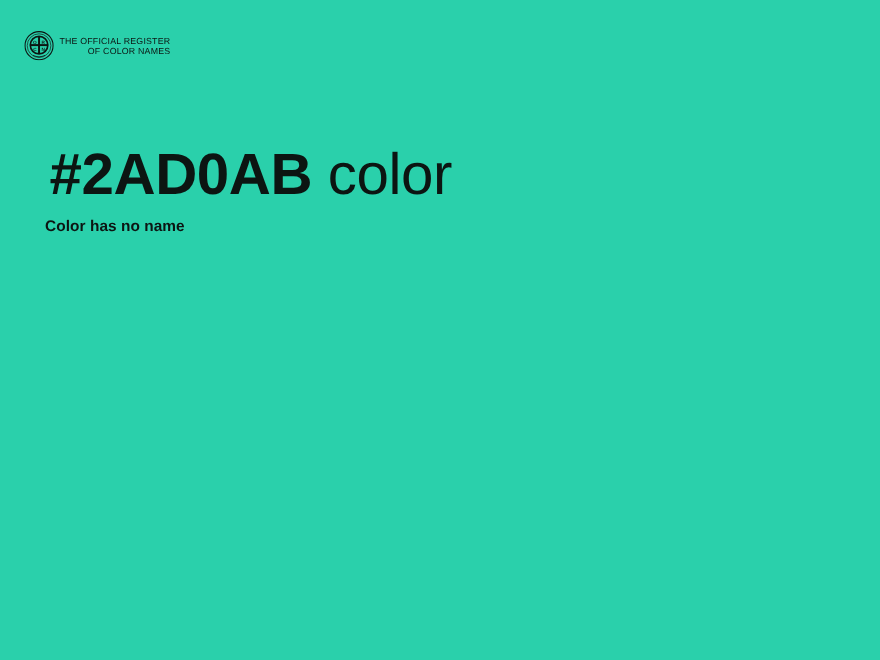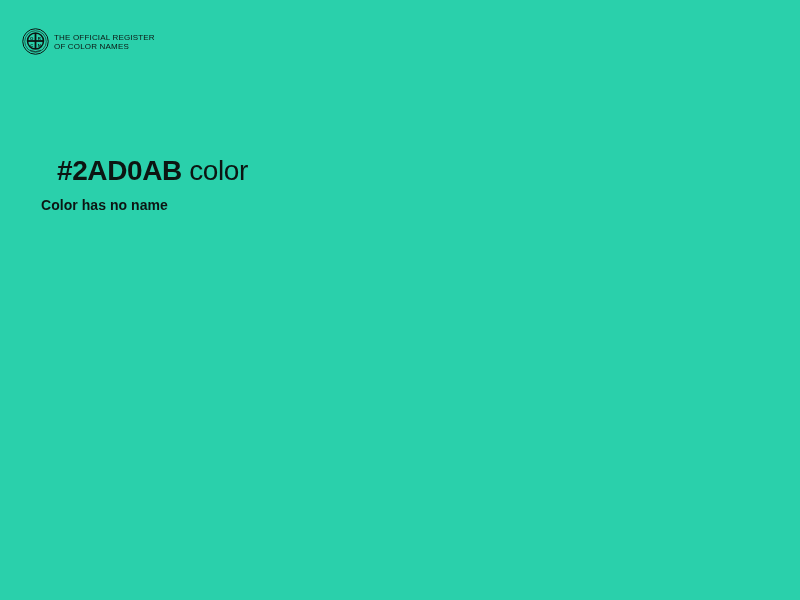--- a/index.html
+++ b/index.html
@@ -46,23 +46,23 @@
     letter-spacing: 0.18px;
     color: #0C1512;
     white-space: nowrap;
   }
 
   
   #page-title {
     position: absolute;
     left: 41px;
     top: 132px;
-    margin: 16px;
+    margin: 4px;
     font-family: "Liberation Sans", sans-serif;
-    font-size: 28px;
+    font-size: 53px;
     font-weight: 400;
     line-height: 46px;
     color: #0C1512;
     white-space: nowrap;
     letter-spacing: -0.4px;
   }
   #page-title .hex {
     font-weight: 700;
   }
   #page-title .word {
@@ -89,21 +89,21 @@
     position: absolute;
     left: 0;
     top: 0;
     width: 800px;
     height: 600px;
   }
 </style>
 </head>
 <body>
 
-<div id="page" style="background: #0f766e;">
+<div id="page" style="background: #0f766e; text-align: right;">
 
   <div id="color-swatch-field" style="background: rgb(42, 208, 171);"></div>
 
   <div id="brand">
     <svg id="brand-seal" viewBox="0 0 54 54" xmlns="http://www.w3.org/2000/svg">
       <circle cx="27" cy="27" r="25.5" fill="none" stroke="#0C1512" stroke-width="2"></circle>
       <circle cx="27" cy="27" r="21.5" fill="none" stroke="#0C1512" stroke-width="1.2"></circle>
       <circle cx="27" cy="26" r="16" fill="none" stroke="#0C1512" stroke-width="3"></circle>
       <rect x="25.2" y="10" width="3.6" height="32" fill="#0C1512"></rect>
       <rect x="11" y="24.2" width="32" height="3.6" fill="#0C1512"></rect>

